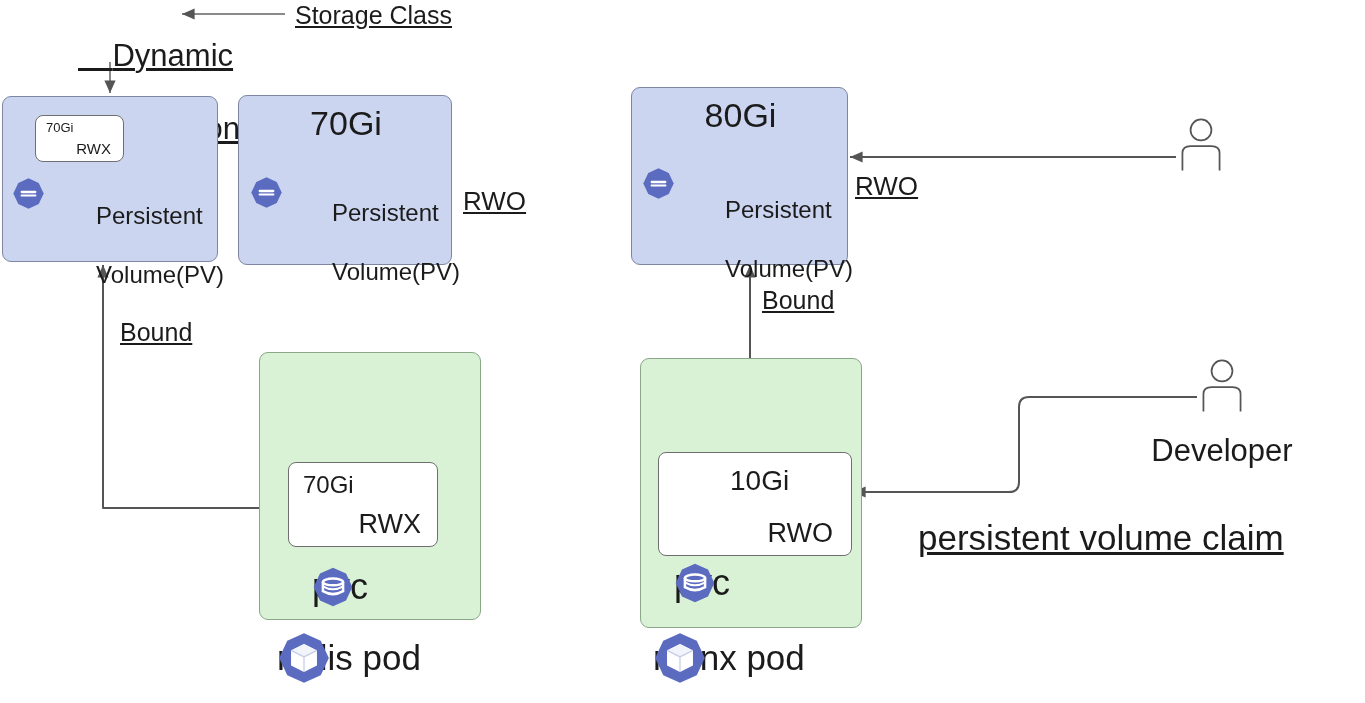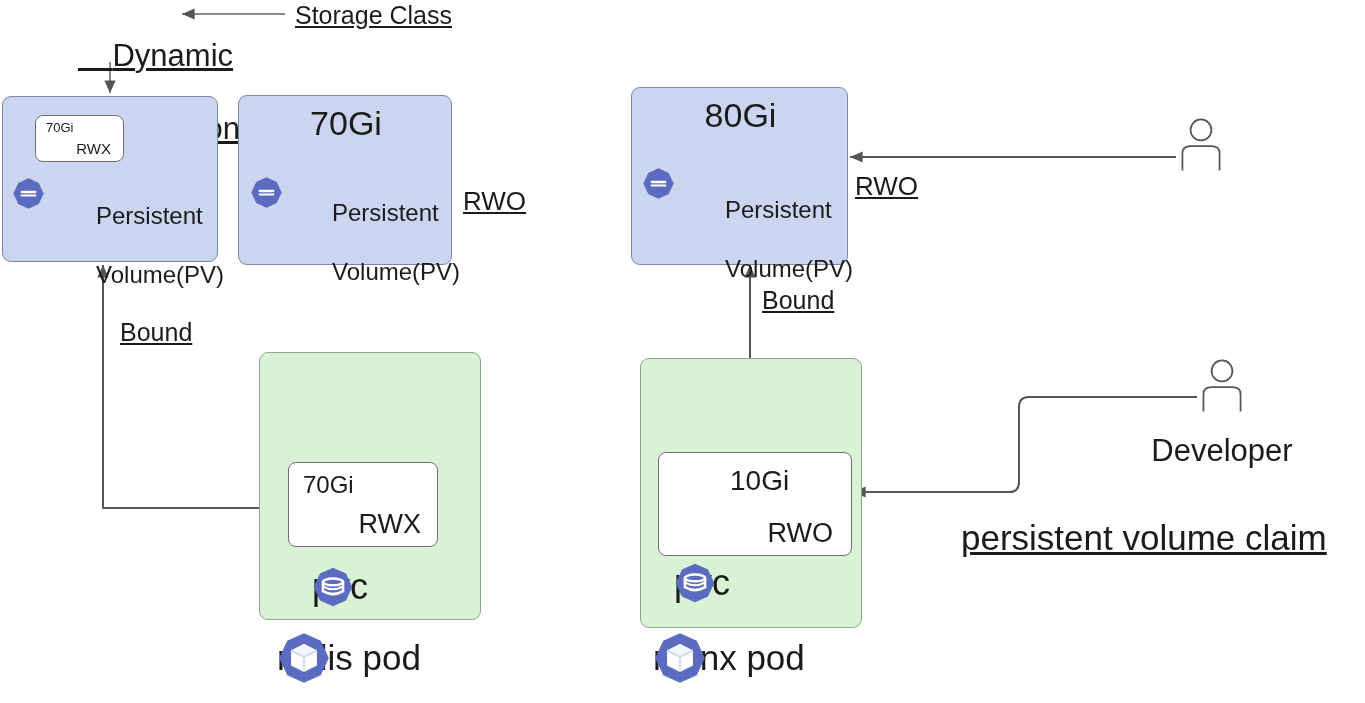--- a/index.html
+++ b/index.html
@@ -143,21 +143,21 @@
   <div class="plain-text" style="left:295px; top:1px; font-size:25px;">Storage Class</div>
 
   <div class="plain-text" style="left:120px; top:318px; font-size:25px;">Bound</div>
 
   <div class="plain-text" style="left:762px; top:286px; font-size:25px;">Bound</div>
 
   <div class="plain-text" style="left:463px; top:186px; font-size:26px;">RWO</div>
 
   <div class="plain-text" style="left:855px; top:171px; font-size:26px;">RWO</div>
 
-  <div class="plain-text" style="left:961px; top:517px; font-size:35px;">persistent volume claim</div>
+  <div class="plain-text" style="left:918px; top:517px; font-size:35px;">persistent volume claim</div>
 
   <div class="node pv-box" style="left:2px; top:96px; width:216px; height:166px;">
     <div class="spec-box" style="left:32px; top:18px; width:89px; height:47px;">
       <span class="spec-cap" style="font-size:13px;">70Gi</span>
       <span class="spec-mode" style="font-size:15px;">RWX</span>
     </div>
 
     <div class="icon-wrap" style="left:12px; top:177px;"></div>
 
     <div class="pv-label" style="left:53px; top:75px; font-size:24px;">

